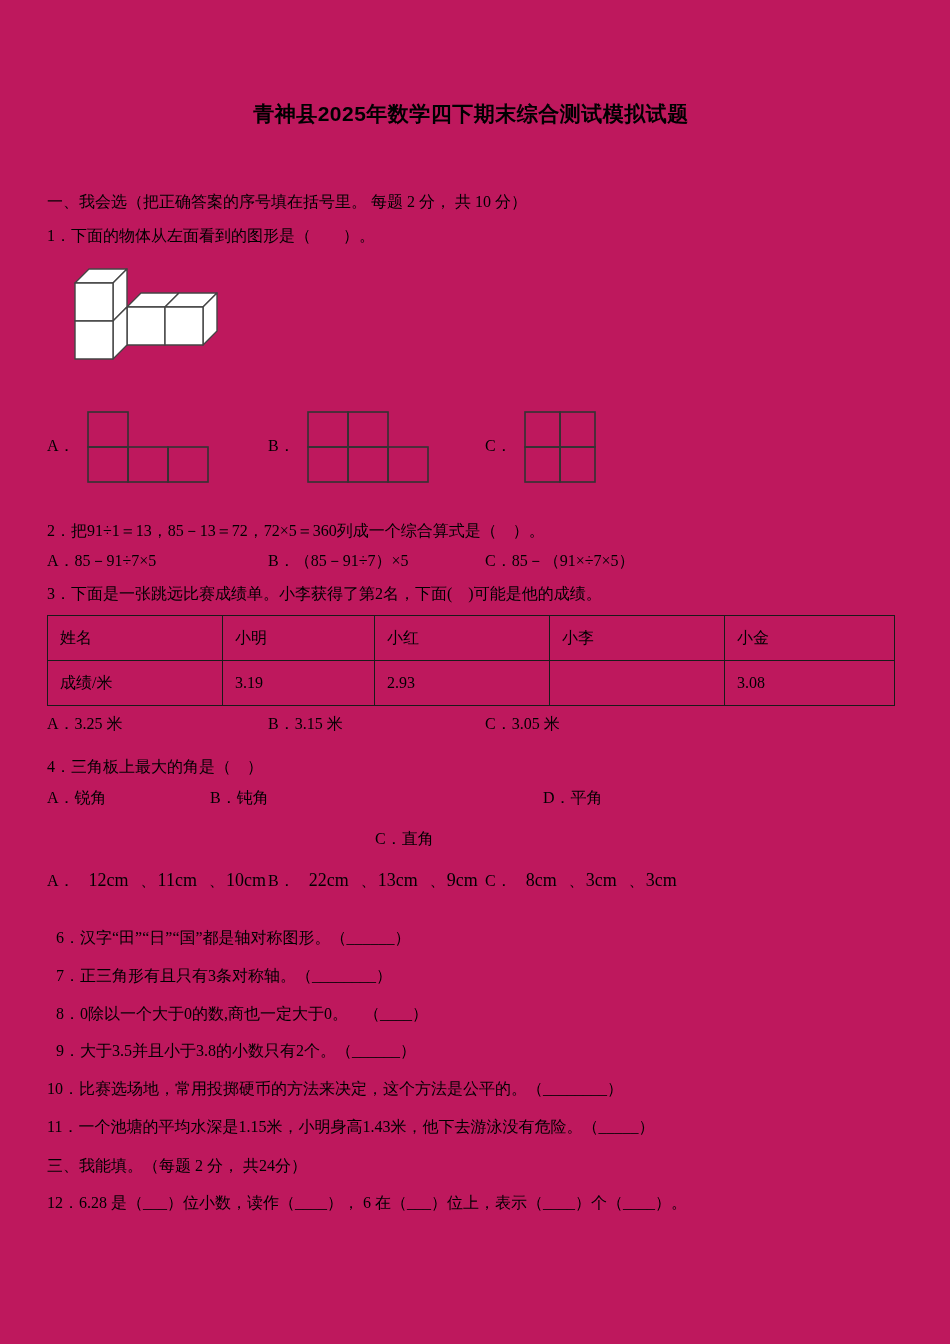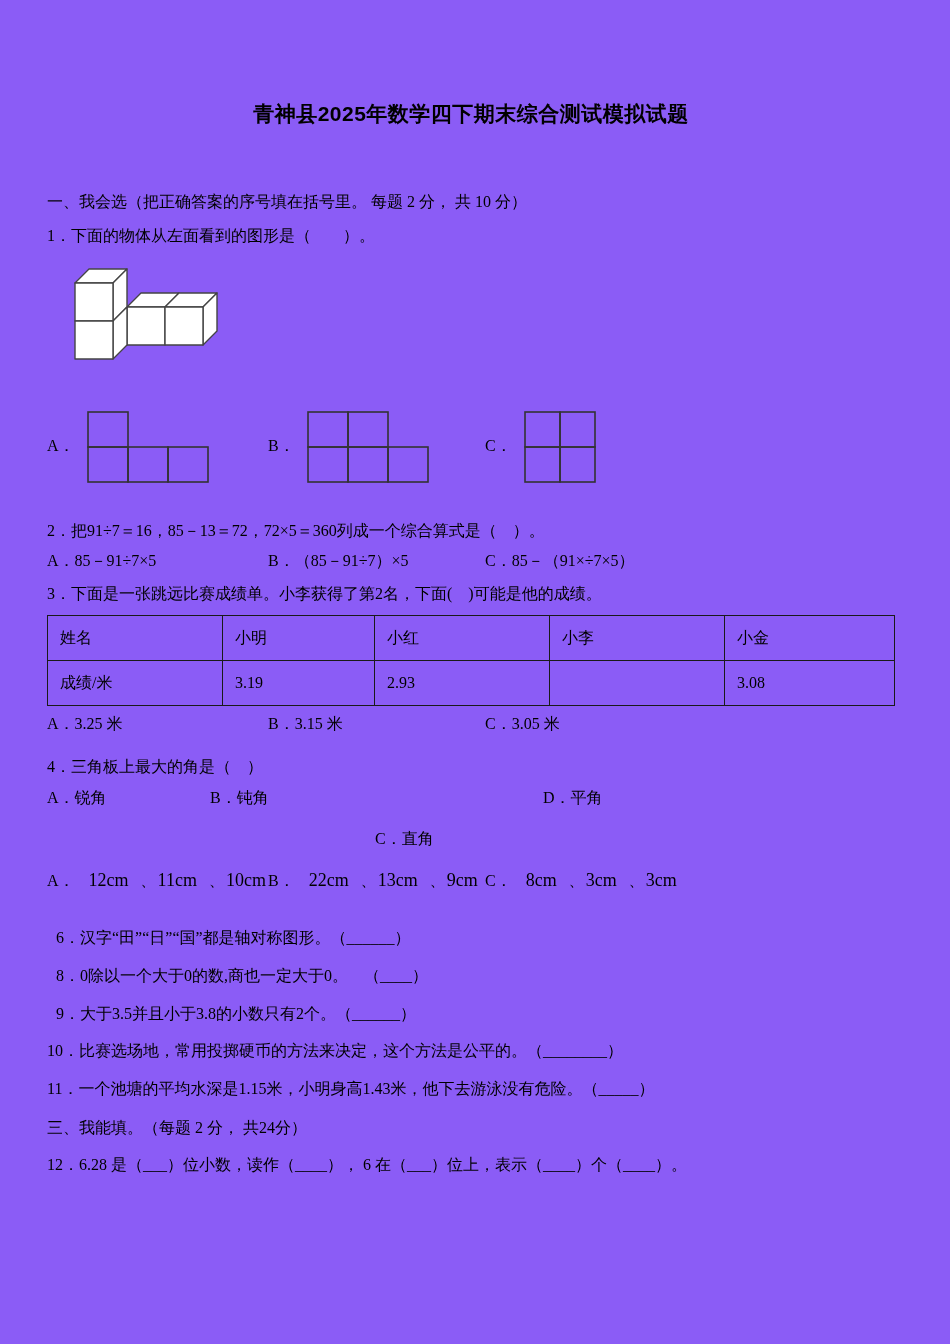--- a/index.html
+++ b/index.html
@@ -1,19 +1,19 @@
 <!DOCTYPE html>
 <html><head>
 <meta charset="utf-8">
 <style>
   * { margin:0; padding:0; box-sizing:border-box; }
   html,body { background:#e9e9e9; }
   body { font-family:"Liberation Serif","DejaVu Serif",serif; color:#000; }
   .page {
-    width:950px; height:1344px; background:#8b5cf6; margin:0 auto;
+    width:950px; height:1344px; background:#be185d; margin:0 auto;
     padding:100px 55px 0 47px; overflow:hidden; position:relative;
   }
   .title {
     font-family:"Liberation Sans","DejaVu Sans",sans-serif;
     font-weight:bold; font-size:21px; text-align:center;
     margin-bottom:62px; letter-spacing:.5px;
   }
   .line { font-size:16px; line-height:1.55; }
   .sec-header { margin-bottom:9px; }
   .q { margin-bottom:8px; }
@@ -119,21 +119,21 @@
         <g fill="none" stroke="#333" stroke-width="1.6">
           <rect x="1" y="1" width="35" height="35"></rect>
           <rect x="36" y="1" width="35" height="35"></rect>
           <rect x="1" y="36" width="35" height="35"></rect>
           <rect x="36" y="36" width="35" height="35"></rect>
         </g>
       </svg>
     </div>
   </div>
 
-  <div class="line q">2．把91÷7＝16，85－13＝72，72×5＝360列成一个综合算式是（　）。</div>
+  <div class="line q">2．把91÷1＝13，85－13＝72，72×5＝360列成一个综合算式是（　）。</div>
   <div class="opts opts3">
     <span class="o">A．85－91÷7×5</span>
     <span class="o">B．（85－91÷7）×5</span>
     <span class="o">C．85－（91×÷7×5）</span>
   </div>
 
   <div class="line q">3．下面是一张跳远比赛成绩单。小李获得了第2名，下面(　)可能是他的成绩。</div>
   <table class="score-table">
     <tbody>
       <tr>
@@ -191,20 +191,21 @@
         <span class="cm">8cm</span>
         <span class="sep">、</span>
         <span class="cm">3cm</span>
         <span class="sep">、</span>
         <span class="cm">3cm</span>
       </div>
     </div>
   </div>
 
   <div class="line item">6．汉字“田”“日”“国”都是轴对称图形。（______）</div>
+  <div class="line item">7．正三角形有且只有3条对称轴。（________）</div>
   <div class="line item">8．0除以一个大于0的数,商也一定大于0。　（____）</div>
   <div class="line item">9．大于3.5并且小于3.8的小数只有2个。（______）</div>
   <div class="line item flush">10．比赛选场地，常用投掷硬币的方法来决定，这个方法是公平的。（________）</div>
   <div class="line item flush">11．一个池塘的平均水深是1.15米，小明身高1.43米，他下去游泳没有危险。（_____）</div>
 
   <div class="line sec3-header">三、我能填。（每题 2 分， 共24分）</div>
   <div class="line item flush">12．6.28 是（___）位小数，读作（____）， 6 在（___）位上，表示（____）个（____）。</div>
 
 </div>
 

